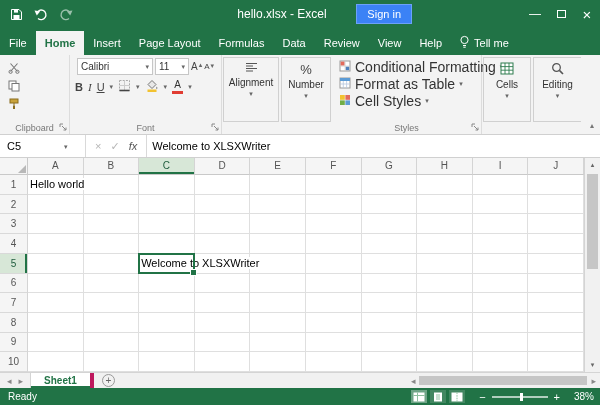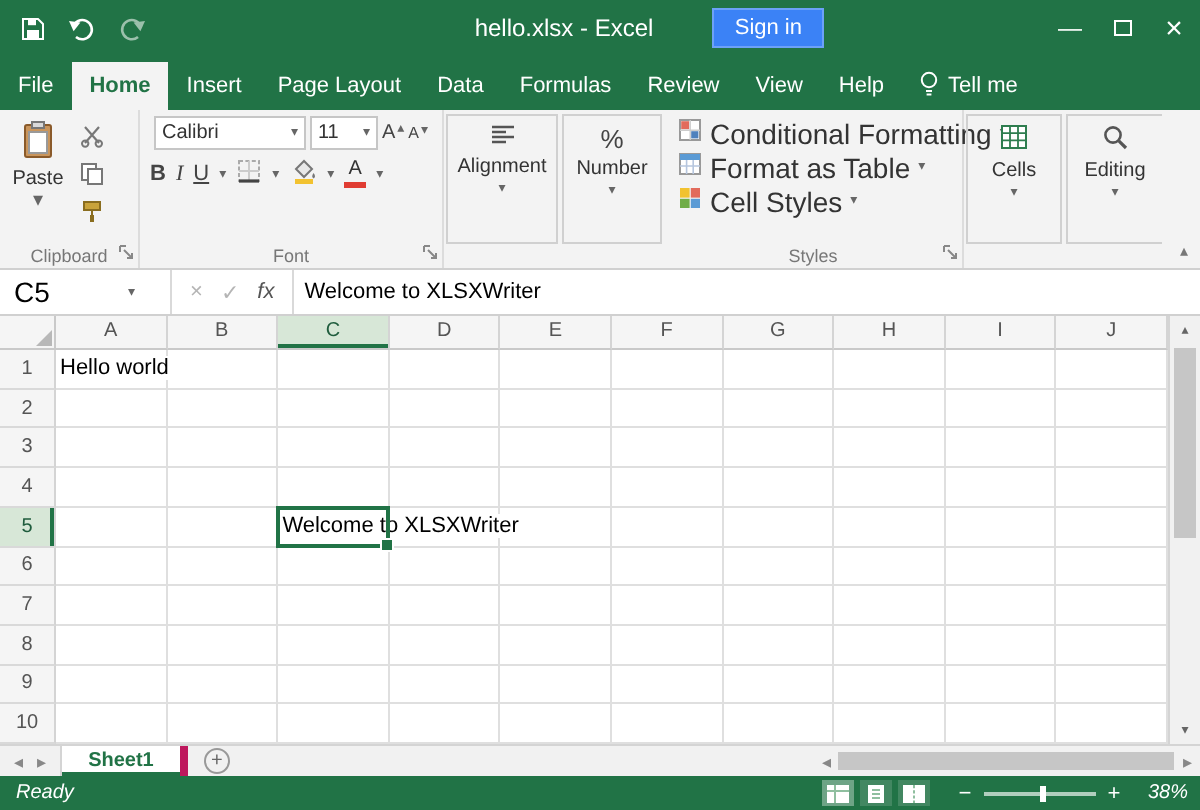--- a/index.html
+++ b/index.html
@@ -59,21 +59,21 @@
   
   .g-styles { width:150px; padding-left:7px; }
   .style-row { display:flex; align-items:center; gap:4px; height:17px; white-space:nowrap; }
   .style-row span.lbl { font-size:14px; }
   .g-cells { width:48px; }
   .g-edit { width:48px; border-right:0; }
   .ribbon-collapse { position:absolute; right:6px; bottom:4px; font-size:8px; color:#777; }
   
   .formulabar { flex:0 0 23px; background:#f3f3f3; border-bottom:1px solid #d0d0d0; display:flex; align-items:stretch; }
   .namebox { width:86px; background:#fff; border-right:1px solid #d9d9d9; display:flex; align-items:center; }
-  .namebox input { width:64px; border:0; outline:0; font-size:14px; padding-left:7px; font-family:inherit; }
+  .namebox input { width:64px; border:0; outline:0; font-size:11px; padding-left:7px; font-family:inherit; }
   .fxbtns { display:flex; align-items:center; gap:9px; padding:0 9px; background:#fff; border-right:1px solid #d9d9d9; }
   .fxbtns .dim { color:#b5b5b5; font-size:11px; }
   .fxbtns .fx { color:#555; font-size:11px; font-style:italic; font-family:Liberation Sans, sans-serif;text-align:center; }
   .formula-field { flex:1; background:#fff; }
   .formula-field input { width:100%; height:100%; border:0; outline:0; font-size:11px; padding-left:5px; font-family:inherit; }
   
   .grid-area { flex:1; display:flex; overflow:hidden; }
   .grid-main { flex:1; display:flex; flex-direction:column; background:#fff; overflow:hidden; }
   .col-headers { flex:0 0 17px; display:flex; background:#f5f5f5; }
   .corner { flex:0 0 28px; border-right:1px solid #c9c9c9; border-bottom:1px solid #c9c9c9; position:relative; background:#f5f5f5; }
@@ -94,21 +94,21 @@
   .v-thumb { position:absolute; left:2px; width:11px; top:16px; height:95px; background:#c6c6c6; }
   
   .sheetbar { flex:0 0 16px; background:#f1f1f1; border-top:1px solid #d4d4d4; display:flex; align-items:stretch; font-size:10px; color:#666; }
   .sheet-nav { display:flex; align-items:center; gap:7px; padding:0 7px; font-size:9px; color:#888; }
   .sheet-tab { display:flex; align-items:center; padding:0 13px; background:#fff; color:#217346; font-weight:bold; border-left:1px solid #d4d4d4; border-right:4px solid #be185d; box-shadow: inset 0 -2px 0 #217346; }
   .add-sheet { width:13px; height:13px; border:1px solid #999; border-radius:50%; color:#666; font-size:10px; line-height:11px; text-align:center; align-self:center; margin-left:8px; }
   .h-scroll { margin-left:auto; display:flex; align-items:center; gap:4px; padding-right:4px; }
   .h-thumb { width:168px; height:9px; background:#c6c6c6; }
   .h-arr { font-size:9px; color:#888; }
   
-  .statusbar { flex:0 0 17px; background:#217346; color:#fff; display:flex; align-items:center; font-size:10px;font-style:italic; }
+  .statusbar { flex:0 0 17px; background:#217346; color:#fff; display:flex; align-items:center; font-size:10px; }
   .status-left { margin-left:8px; }
   .status-right { margin-left:auto; display:flex; align-items:center; gap:6px; margin-right:6px; }
   .viewbtns { display:flex; gap:3px; margin-right:8px; }
   .viewbtn { width:16px; height:13px; display:flex; align-items:center; justify-content:center; background:rgba(255,255,255,.15); }
   .viewbtn.active { background:rgba(255,255,255,.35); }
   .zoom-track { width:56px; height:2px; background:rgba(255,255,255,.65); position:relative; }
   .zoom-thumb { position:absolute; left:50%; top:-3px; width:3px; height:8px; background:#fff; }
   .zoom-sign { font-size:11px; }
   .zoom-pct { width:28px; text-align:right; }
 </style>
@@ -149,51 +149,40 @@
       <div class="win-btn close">×</div>
     </div>
   </div>
 
   <div class="tabrow">
     <div id="tabs-host" style="display:flex">
         <div class="tab">File</div>
         <div class="tab active">Home</div>
         <div class="tab">Insert</div>
         <div class="tab">Page Layout</div>
+        <div class="tab">Formulas</div>
         <div class="tab">Data</div>
-        <div class="tab">Formulas</div>
         <div class="tab">Review</div>
         <div class="tab">View</div>
         <div class="tab">Help</div>
       </div>
     <div class="tellme">
       <span>
         <svg width="11" height="14" viewBox="0 0 11 14">
             <circle cx="5.5" cy="5" r="3.6" fill="none" stroke="#fff"></circle>
             <path d="M4 10.5 h3 M4.3 12.2 h2.4" stroke="#fff"></path>
           </svg>
       </span>
       <span>Tell me</span>
     </div>
   </div>
 
   <div class="ribbon">
 
     <div class="rgroup g-clip">
-      <div class="paste-big">
-        <span>
-          <svg width="18" height="20" viewBox="0 0 18 20">
-              <rect x="2.5" y="2.5" width="13" height="16" rx="1" fill="#c9955c" stroke="#8a5a2a"></rect>
-              <rect x="4.5" y="6" width="9" height="10.5" fill="#fff" stroke="#999"></rect>
-              <rect x="6" y="1" width="6" height="3" fill="#d9d9d9" stroke="#777"></rect>
-            </svg>
-        </span>
-        <span>Paste</span>
-        <span class="chev">▾</span>
-      </div>
       <div class="clip-small">
         <span>
           <svg width="12" height="12" viewBox="0 0 12 12">
               <path d="M2.5 1.5 L9.5 9.5 M9.5 1.5 L2.5 9.5" stroke="#777" stroke-width="1.1"></path>
               <circle cx="2.6" cy="9.8" r="1.6" fill="none" stroke="#777"></circle>
               <circle cx="9.4" cy="9.8" r="1.6" fill="none" stroke="#777"></circle>
             </svg>
         </span>
         <span>
           <svg width="12" height="12" viewBox="0 0 12 12">

